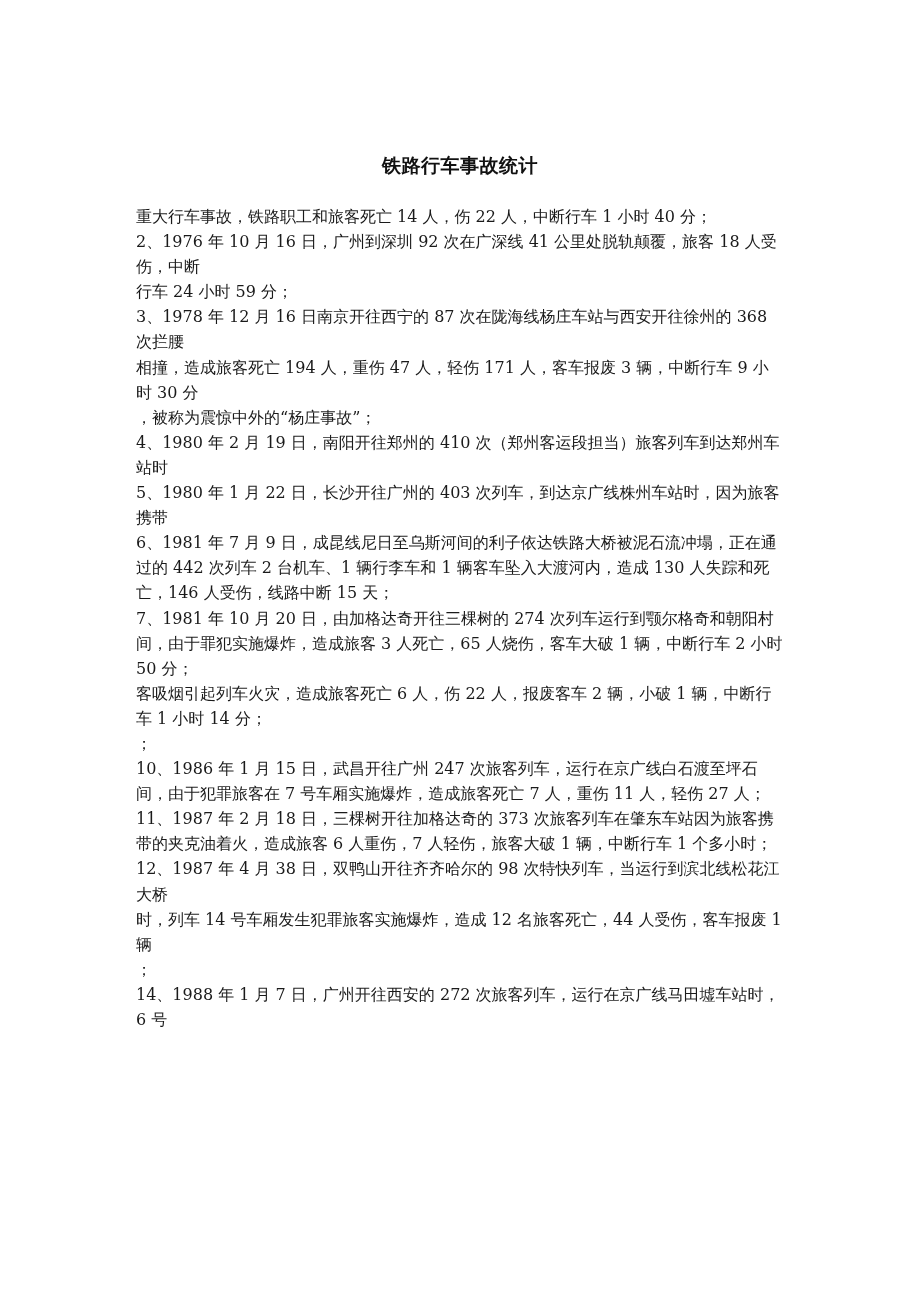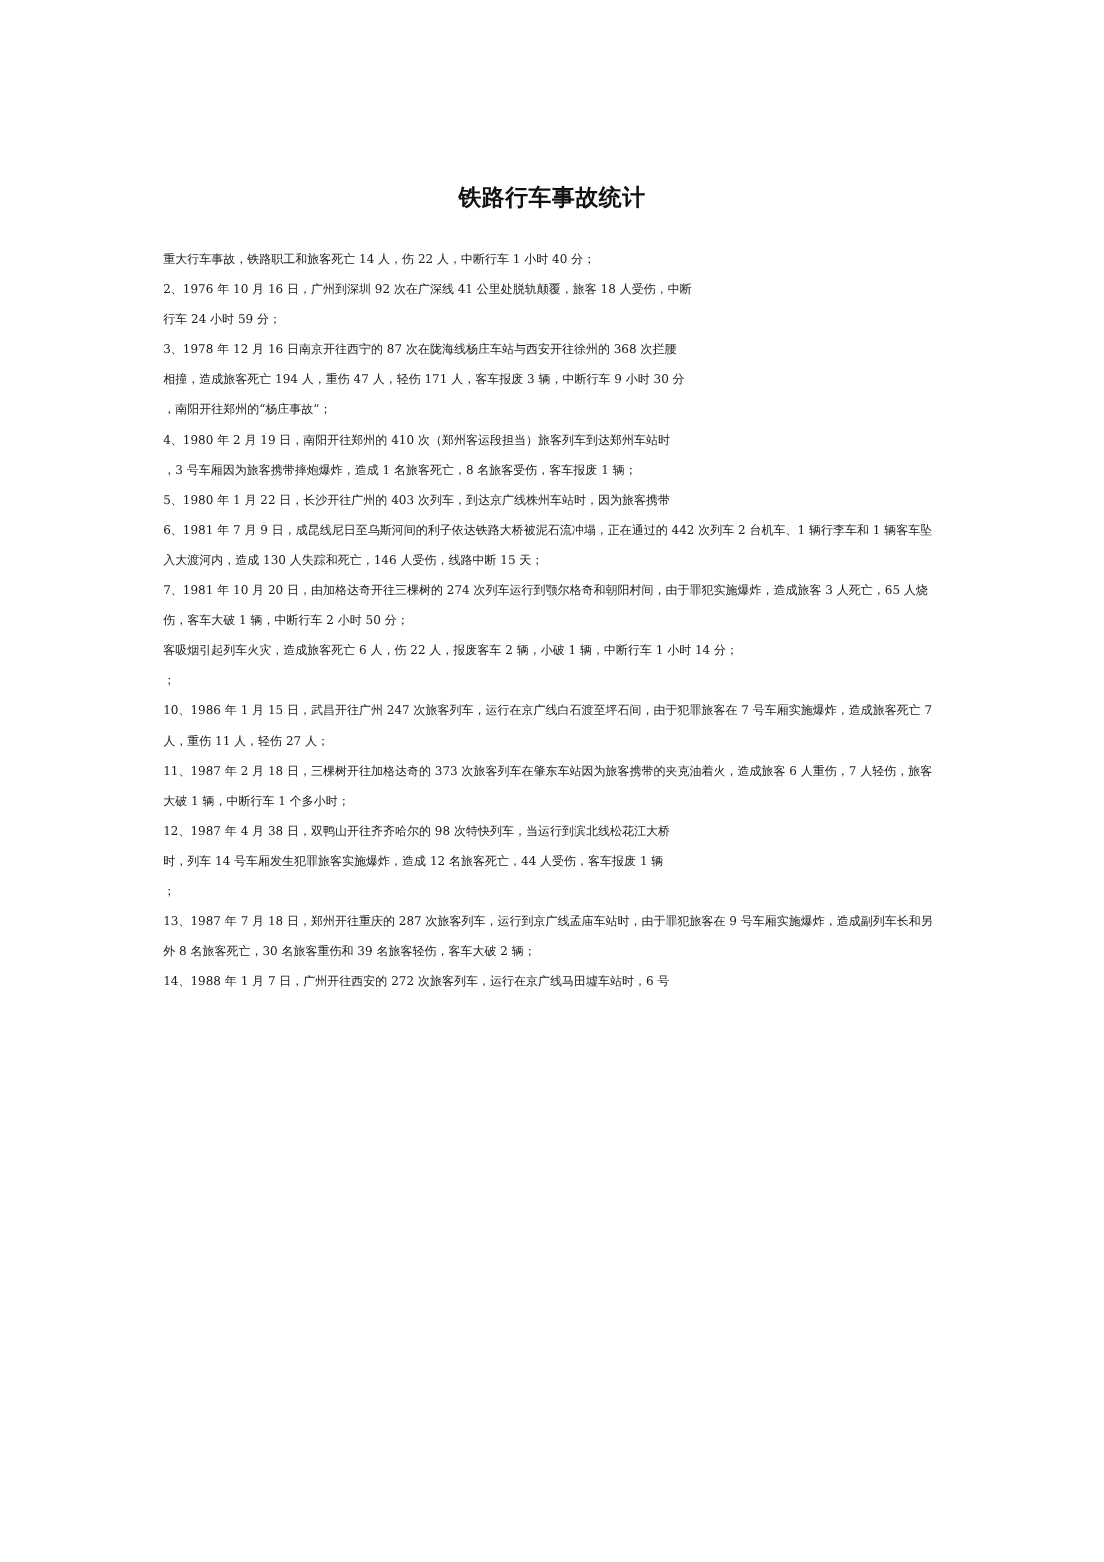--- a/index.html
+++ b/index.html
@@ -38,21 +38,21 @@
     letter-spacing: 0.5px;
     margin: 0;
     padding-top: 116px;
     padding-bottom: 0;
     color: #111111;
   }
   .body-block {
     margin-top: 26px;
   }
   .para {
-    font-size: 10px;
+    font-size: 16px;
     line-height: 25.1px;
     margin: 0;
     text-align: left;
     word-break: break-all;
     white-space: normal;
     color: #1a1a1a;
   }
 </style>
 </head>
 <body>
@@ -61,31 +61,29 @@
   <div class="content">
 
     <h1 class="doc-title">铁路行车事故统计</h1>
 
     <div class="body-block">
       <p class="para">重大行车事故，铁路职工和旅客死亡 14 人，伤 22 人，中断行车 1 小时 40 分；</p>
       <p class="para">2、1976 年 10 月 16 日，广州到深圳 92 次在广深线 41 公里处脱轨颠覆，旅客 18 人受伤，中断</p>
       <p class="para">行车 24 小时 59 分；</p>
       <p class="para">3、1978 年 12 月 16 日南京开往西宁的 87 次在陇海线杨庄车站与西安开往徐州的 368 次拦腰</p>
       <p class="para">相撞，造成旅客死亡 194 人，重伤 47 人，轻伤 171 人，客车报废 3 辆，中断行车 9 小时 30 分</p>
-      <p class="para">，南阳开往郑州的“杨庄事故”；</p>
+      <p class="para">，被称为震惊中外的“杨庄事故”；</p>
       <p class="para">4、1980 年 2 月 19 日，南阳开往郑州的 410 次（郑州客运段担当）旅客列车到达郑州车站时</p>
-      <p class="para">，3 号车厢因为旅客携带摔炮爆炸，造成 1 名旅客死亡，8 名旅客受伤，客车报废 1 辆；</p>
       <p class="para">5、1980 年 1 月 22 日，长沙开往广州的 403 次列车，到达京广线株州车站时，因为旅客携带</p>
       <p class="para">6、1981 年 7 月 9 日，成昆线尼日至乌斯河间的利子依达铁路大桥被泥石流冲塌，正在通过的 442 次列车 2 台机车、1 辆行李车和 1 辆客车坠入大渡河内，造成 130 人失踪和死亡，146 人受伤，线路中断 15 天；</p>
       <p class="para">7、1981 年 10 月 20 日，由加格达奇开往三棵树的 274 次列车运行到颚尔格奇和朝阳村间，由于罪犯实施爆炸，造成旅客 3 人死亡，65 人烧伤，客车大破 1 辆，中断行车 2 小时 50 分；</p>
       <p class="para">客吸烟引起列车火灾，造成旅客死亡 6 人，伤 22 人，报废客车 2 辆，小破 1 辆，中断行车 1 小时 14 分；</p>
       <p class="para">；</p>
       <p class="para">10、1986 年 1 月 15 日，武昌开往广州 247 次旅客列车，运行在京广线白石渡至坪石间，由于犯罪旅客在 7 号车厢实施爆炸，造成旅客死亡 7 人，重伤 11 人，轻伤 27 人；</p>
       <p class="para">11、1987 年 2 月 18 日，三棵树开往加格达奇的 373 次旅客列车在肇东车站因为旅客携带的夹克油着火，造成旅客 6 人重伤，7 人轻伤，旅客大破 1 辆，中断行车 1 个多小时；</p>
       <p class="para">12、1987 年 4 月 38 日，双鸭山开往齐齐哈尔的 98 次特快列车，当运行到滨北线松花江大桥</p>
       <p class="para">时，列车 14 号车厢发生犯罪旅客实施爆炸，造成 12 名旅客死亡，44 人受伤，客车报废 1 辆</p>
       <p class="para">；</p>
-      <p class="para">13、1987 年 7 月 18 日，郑州开往重庆的 287 次旅客列车，运行到京广线孟庙车站时，由于罪犯旅客在 9 号车厢实施爆炸，造成副列车长和另外 8 名旅客死亡，30 名旅客重伤和 39 名旅客轻伤，客车大破 2 辆；</p>
       <p class="para">14、1988 年 1 月 7 日，广州开往西安的 272 次旅客列车，运行在京广线马田墟车站时，6 号</p>
     </div>
 
   </div>
 </div>
 
 </body></html>

